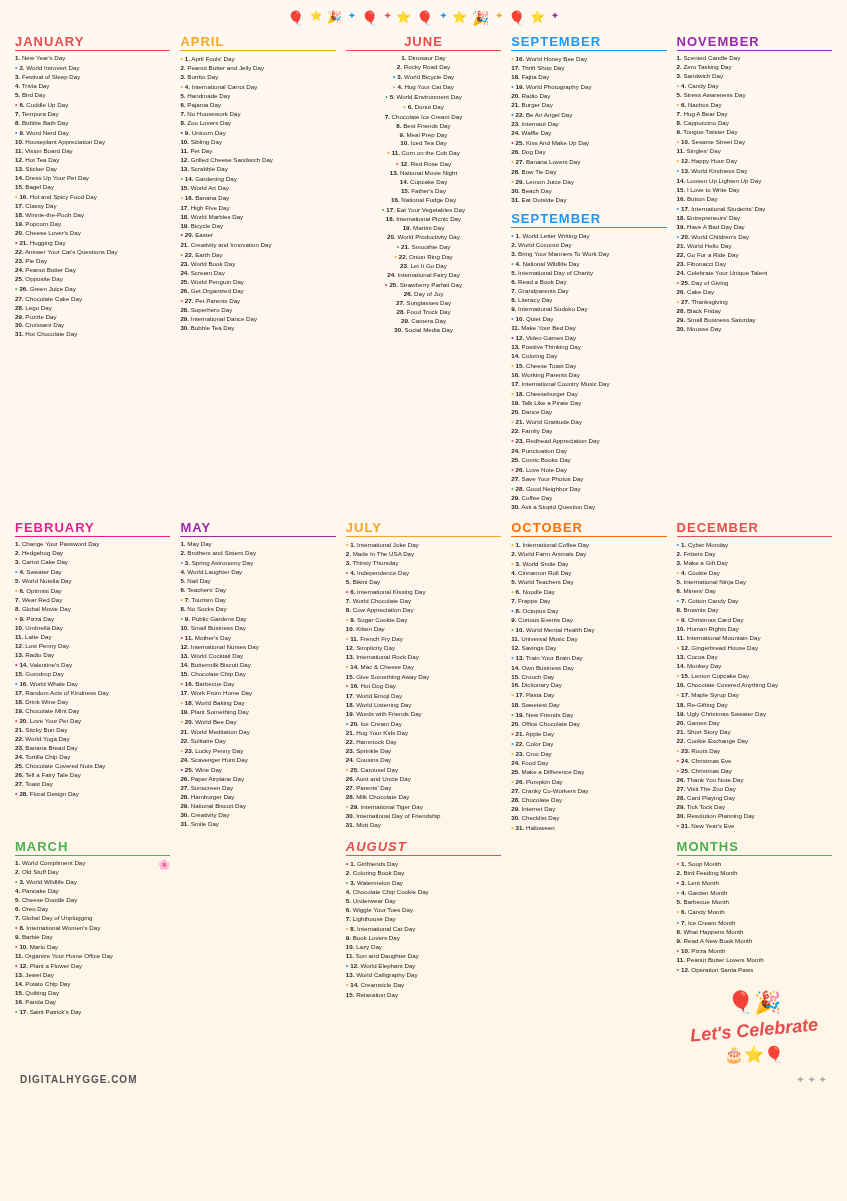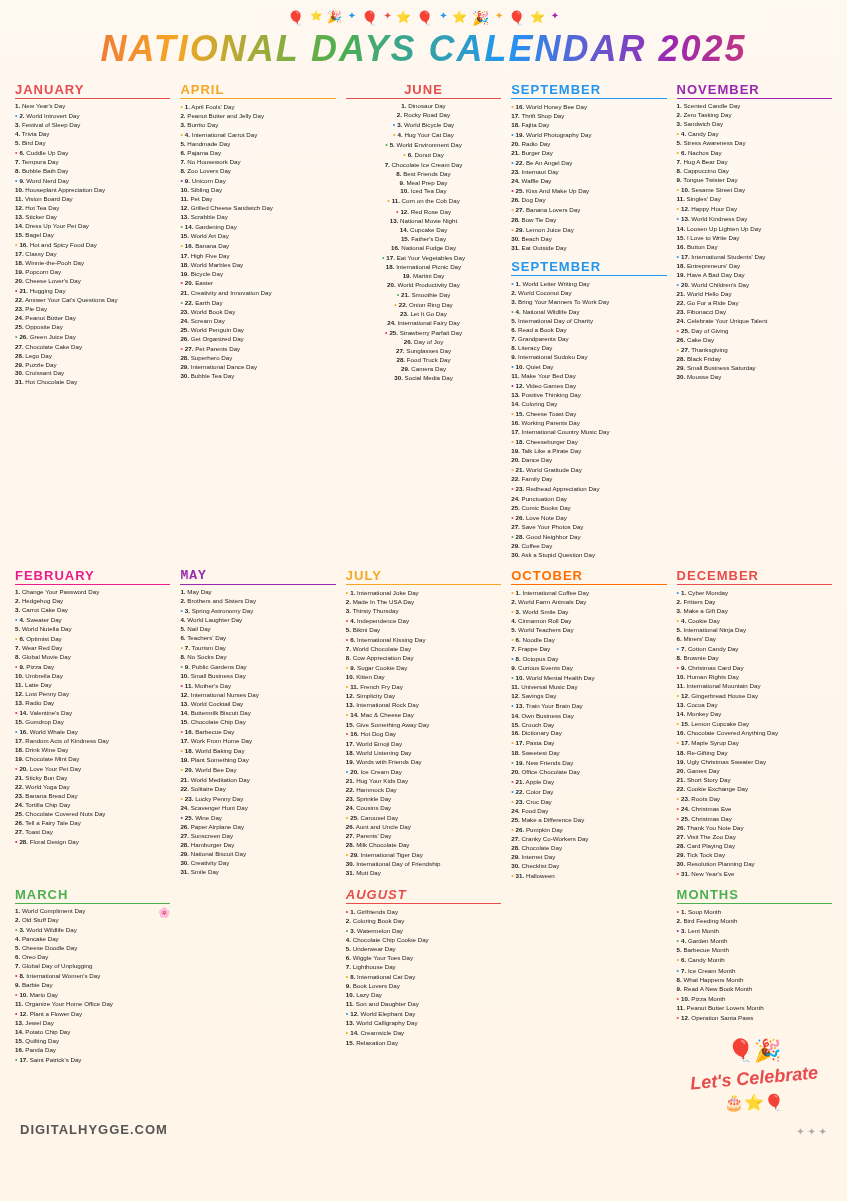--- a/index.html
+++ b/index.html
@@ -51,21 +51,21 @@
       text-transform: uppercase;
       letter-spacing: 1px;
       margin-bottom: 3px;
       padding-bottom: 1px;
       border-bottom: 1.5px solid currentColor;
     }
     .month-title.jan { color: #e84c4c; }
     .month-title.feb { color: #e91e8c; }
     .month-title.mar { color: #4caf50; }
     .month-title.apr { color: #f5a623; }
-    .month-title.may { color: #9c27b0; font-family: Liberation Mono, monospace; }
+    .month-title.may { color: #9c27b0; }
     .month-title.jun { color: #e84c4c; }
     .month-title.jul { color: #f5a623; }
     .month-title.aug { color: #e84c4c; font-style: italic; }
     .month-title.sep { color: #2196f3; }
     .month-title.oct { color: #ff6f00; }
     .month-title.nov { color: #9c27b0; }
     .month-title.dec { color: #e84c4c; }
     .month-title.months-section { color: #4caf50; }
     .day-list {
       list-style: none;
@@ -80,21 +80,21 @@
       font-weight: 700;
     }
     .bottom-section {
       display: flex;
       justify-content: space-between;
       align-items: flex-end;
       margin-top: 6px;
       padding: 0 10px;
     }
     .website {
-      font-size: 13px;
+      font-size: 10px;
       font-weight: 700;
       color: #555;
       letter-spacing: 1px;
     }
     .celebrate-badge {
       font-size: 18px;
       font-style: italic;
       font-weight: 900;
       color: #e84c4c;
       transform: rotate(-5deg);
@@ -135,23 +135,20 @@
     <span style="color:#4caf50; font-size:14px;">🎈</span>
     <span style="color:#2196f3; font-size:10px;">✦</span>
     <span style="color:#9c27b0; font-size:12px;">⭐</span>
     <span style="color:#e84c4c; font-size:14px;">🎉</span>
     <span style="color:#f5a623; font-size:10px;">✦</span>
     <span style="color:#4caf50; font-size:14px;">🎈</span>
     <span style="color:#2196f3; font-size:12px;">⭐</span>
     <span style="color:#9c27b0; font-size:10px;">✦</span>
   </div>
 
-  <div class="title-section">
-    <div class="main-title">NATIONAL DAYS CALENDAR 2025</div>
-  </div>
 
   <div class="calendar-grid">
 
     <div class="month-block" style="grid-column:1; grid-row:1;">
       <div class="month-title jan">JANUARY</div>
       <ul class="day-list">
         <li><span class="num">1.</span> New Year's Day</li>
         <li><span class="dot-blue"></span><span class="num">2.</span> World Introvert Day</li>
         <li><span class="num">3.</span> Festival of Sleep Day</li>
         <li><span class="num">4.</span> Trivia Day</li>

